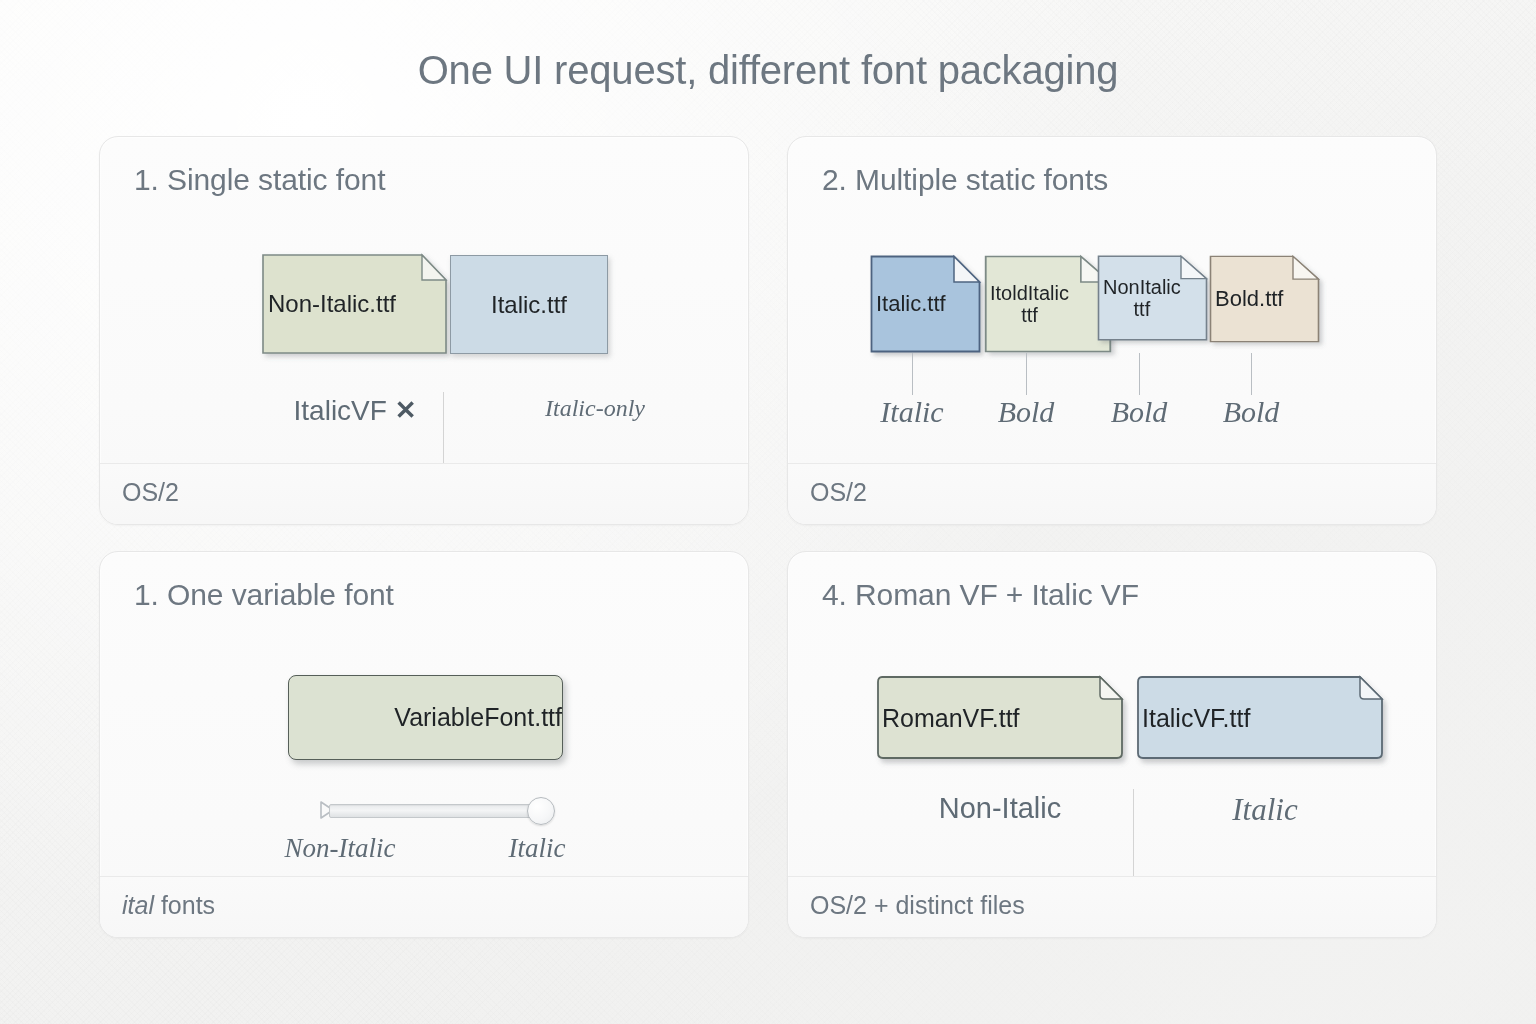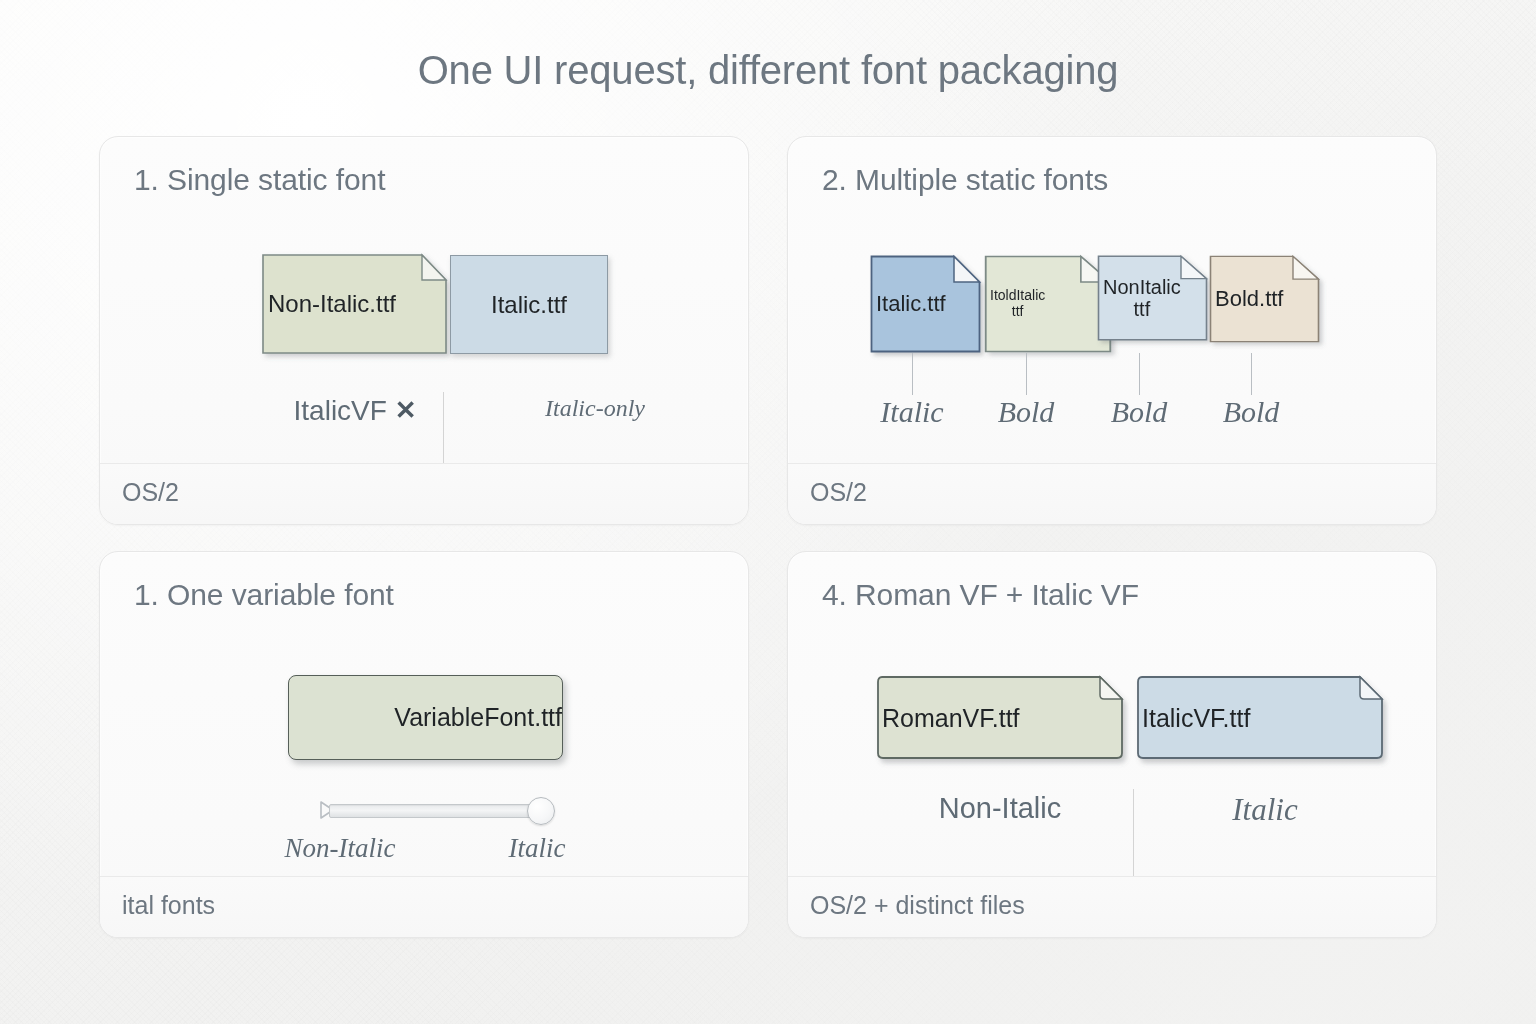--- a/index.html
+++ b/index.html
@@ -73,21 +73,21 @@
     border-top: 1px solid #eaeaea;
     background: linear-gradient(180deg, #fafafa 0%, #f7f7f7 100%);
   }
   .panel-footer .footer-text {
     position: absolute;
     left: 22px;
     top: 14px;
     font-size: 25px;
     color: #6d7781;
   }
-  .footer-text .ital { font-family: "Liberation Sans", sans-serif; }
+  .footer-text .ital { font-style: italic; font-family: "Liberation Sans", sans-serif; }
 
   
   .file-card {
     position: absolute;
     box-sizing: border-box;
     border: 1px solid #7d8a86;
     box-shadow: 2px 3px 4px rgba(90,95,100,0.22);
     display: flex;
     align-items: center;
     justify-content: flex-start;
@@ -247,21 +247,21 @@
               <filter id="sh2a" x="-25%" y="-25%" width="160%" height="160%">
             <feDropShadow dx="3" dy="3" stdDeviation="2.2" flood-color="#5a5f64" flood-opacity="0.3"></feDropShadow>
               </filter>
             </defs>
           <path d="M1.5,1.5 L84,1.5 L109.5,27 L109.5,96.5 L1.5,96.5 Z" fill="#a9c4dd" stroke="#4e6480" stroke-width="1.8" filter="url(#sh2a)"></path>
           <path d="M84,1.5 L109.5,27 L84,27 Z" fill="#f4f6f8" stroke="#4e6480" stroke-width="1.5"></path>
         </svg>
         <span class="label">Italic.ttf</span>
       </div>
 
-      <div class="file-card folded" style="left:196px; top:118px; width:128px; height:98px; font-size:14px;">
+      <div class="file-card folded" style="left:196px; top:118px; width:128px; height:98px; font-size:20px;">
         <svg class="fold-svg" viewBox="0 0 111 98" preserveAspectRatio="none">
           <defs>
               <filter id="sh2b" x="-25%" y="-25%" width="160%" height="160%">
             <feDropShadow dx="3" dy="3" stdDeviation="2.2" flood-color="#5a5f64" flood-opacity="0.28"></feDropShadow>
               </filter>
             </defs>
           <path d="M1.5,1.5 L84,1.5 L109.5,27 L109.5,96.5 L1.5,96.5 Z" fill="#e2e7d6" stroke="#7d8a86" stroke-width="1.6" filter="url(#sh2b)"></path>
           <path d="M84,1.5 L109.5,27 L84,27 Z" fill="#f6f7f3" stroke="#7d8a86" stroke-width="1.4"></path>
         </svg>
         <span class="label" style="white-space:pre-line;">ItoldItalic

